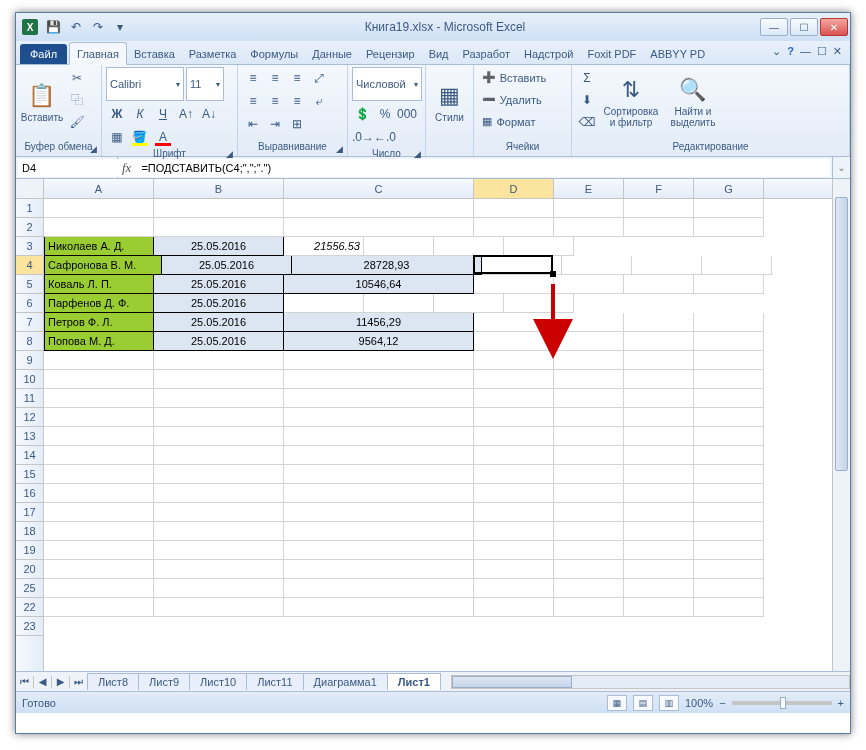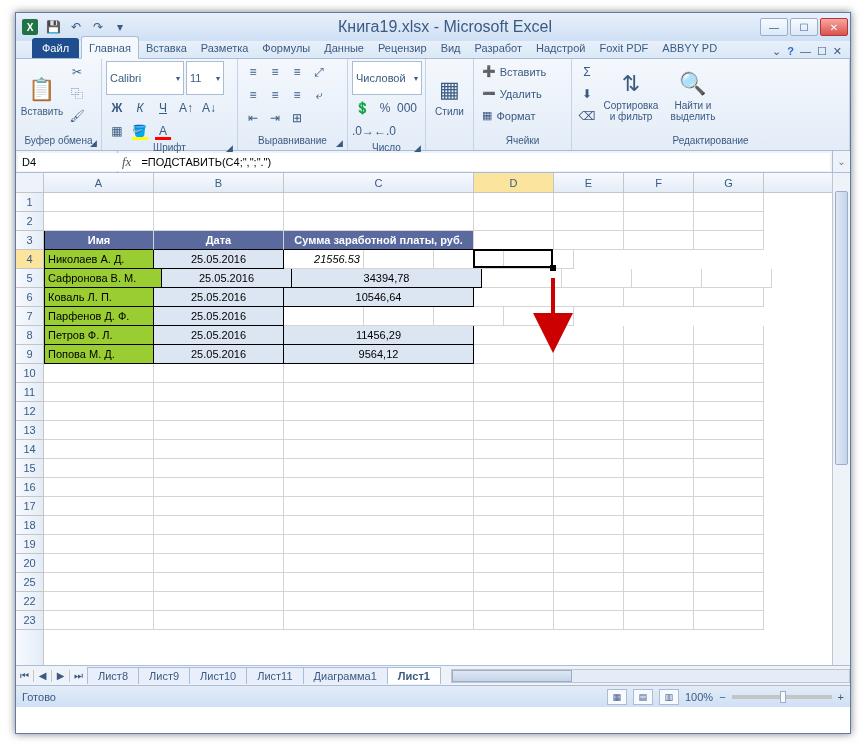--- a/index.html
+++ b/index.html
@@ -3,28 +3,28 @@
 <meta charset="utf-8">
 <style>
   * { box-sizing: border-box; margin: 0; padding: 0; font-family: "Segoe UI", Tahoma, sans-serif; }
   body { background: #fff; width: 866px; height: 750px; position: relative; overflow: hidden; }
   .window { width: 836px; height: 722px; margin: 12px auto; border: 1px solid #5a7ca8; background: #fff; box-shadow: 0 0 8px rgba(0,0,0,.5); position: relative; }
   
   
   .titlebar { height: 28px; background: linear-gradient(#e8f0fa,#cfe0f5); display: flex; align-items: center; }
   .titlebar .left { display: flex; align-items: center; gap: 2px; padding-left: 6px; }
   .titlebar .qat-btn { width: 20px; height: 20px; display:flex;align-items:center;justify-content:center; font-size:12px; color:#3b5a82; border-radius:2px; }
-  .titlebar .title { flex:1; text-align:center; font-size:16px; color:#3b5a82; }
+  .titlebar .title { flex:1; text-align:center; font-size:12px; color:#3b5a82; }
   .titlebar .winctl { display:flex; }
   .titlebar .winctl div { width:28px; height:18px; margin-right:2px; border:1px solid #9aaecb; background:linear-gradient(#f7fbff,#dce9f7); border-radius:2px; display:flex; align-items:center; justify-content:center; font-size:10px; color:#3b5a82; }
   .titlebar .winctl .close { background:linear-gradient(#f6a7a0,#d9534f); color:#fff; border-color:#b33; }
   .excel-icon { width:16px;height:16px;background:#217346;border-radius:2px;color:#fff;font-size:10px;font-weight:bold;display:flex;align-items:center;justify-content:center;margin-right:4px;}
   
   
-  .tabs { height:18px; background:linear-gradient(#e8f0fa,#dbe8f7); display:flex; align-items:flex-end; padding-left:16px; font-size:11px; border-bottom:1px solid #a9bdd6; position:relative;}
+  .tabs { height:24px; background:linear-gradient(#e8f0fa,#dbe8f7); display:flex; align-items:flex-end; padding-left:4px; font-size:11px; border-bottom:1px solid #a9bdd6; position:relative;}
   .tab-file { background:#1e4e8e; color:#fff; padding:4px 10px; border-radius:3px 3px 0 0; margin-right:2px; }
   .tab { padding:5px 7px 4px; color:#3b5a82; cursor:pointer; }
   .tab.active { background:#f4f8fd; border:1px solid #a9bdd6; border-bottom:1px solid #f4f8fd; border-radius:3px 3px 0 0; margin-bottom:-1px; color:#3b5a82;}
   .tabs .help { position:absolute; right:8px; top:4px; display:flex; gap:6px; color:#3b5a82;}
   .tabs .help span { font-size:11px; }
   
   
   .ribbon { height:92px; background:linear-gradient(#f4f8fd,#e3ecf7); border-bottom:1px solid #a9bdd6; display:flex; font-size:11px; color:#3b5a82;}
   .group { border-right:1px solid #c4d4e8; padding:2px 4px; display:flex; flex-direction:column; }
   .group-body { flex:1; display:flex; align-items:flex-start; gap:2px; }
@@ -324,40 +324,31 @@
         <div class="row">
           <div class="cell" style="width: 110px;"></div>
           <div class="cell" style="width: 130px;"></div>
           <div class="cell" style="width: 190px;"></div>
           <div class="cell" style="width: 80px;"></div>
           <div class="cell" style="width: 70px;"></div>
           <div class="cell" style="width: 70px;"></div>
           <div class="cell" style="width: 70px;"></div>
         </div>
         <div class="row">
-          <div class="cell hdr-cell first" style="width: 110px;">Имя</div>
-          <div class="cell hdr-cell" style="width: 130px;">Дата</div>
-          <div class="cell hdr-cell" style="width: 190px;">Сумма заработной платы, руб.</div>
-          <div class="cell" style="width: 80px;"></div>
-          <div class="cell" style="width: 70px;"></div>
-          <div class="cell" style="width: 70px;"></div>
-          <div class="cell" style="width: 70px;"></div>
-        </div>
-        <div class="row">
           <div class="cell name-cell" style="width: 110px;">Николаев А. Д.</div>
           <div class="cell date-cell" style="width: 130px;">25.05.2016</div>
           <div class="cell d-cell" style="width: 80px;">21556.53</div>
           <div class="cell" style="width: 70px;"></div>
           <div class="cell" style="width: 70px;"></div>
           <div class="cell" style="width: 70px;"></div>
         </div>
         <div class="row">
           <div class="cell name-cell" style="width: 118px;">Сафронова В. М.</div>
           <div class="cell date-cell" style="width: 130px;">25.05.2016</div>
-          <div class="cell sum-cell" style="width: 190px;">34394,78</div>
+          <div class="cell sum-cell" style="width: 190px;">28728,93</div>
           <div class="cell" style="width: 80px;"></div>
           <div class="cell" style="width: 70px;"></div>
           <div class="cell" style="width: 70px;"></div>
           <div class="cell" style="width: 70px;"></div>
         </div>
         <div class="row">
           <div class="cell name-cell" style="width: 110px;">Коваль Л. П.</div>
           <div class="cell date-cell" style="width: 130px;">25.05.2016</div>
           <div class="cell sum-cell" style="width: 190px;">10546,64</div>
           <div class="cell" style="width: 80px;"></div>

